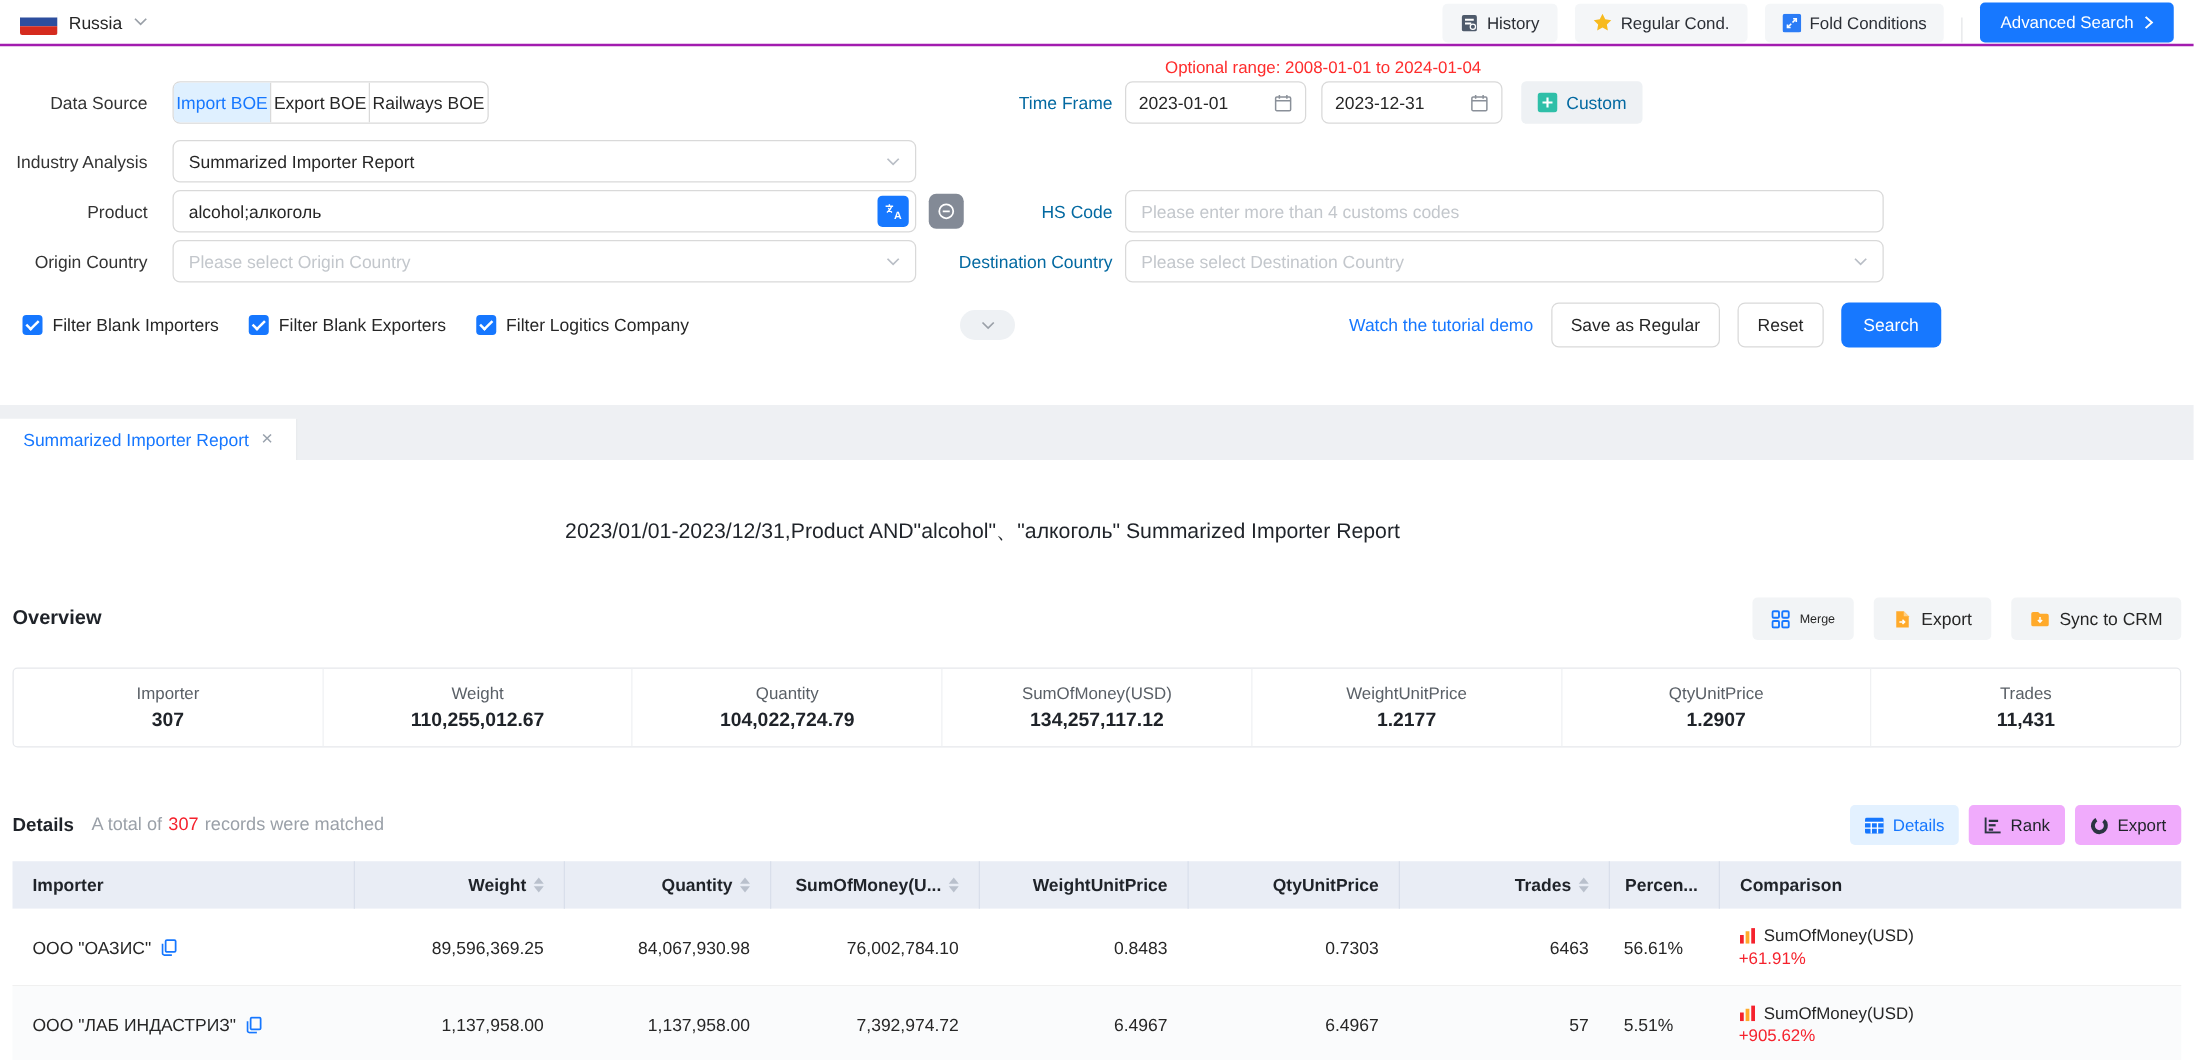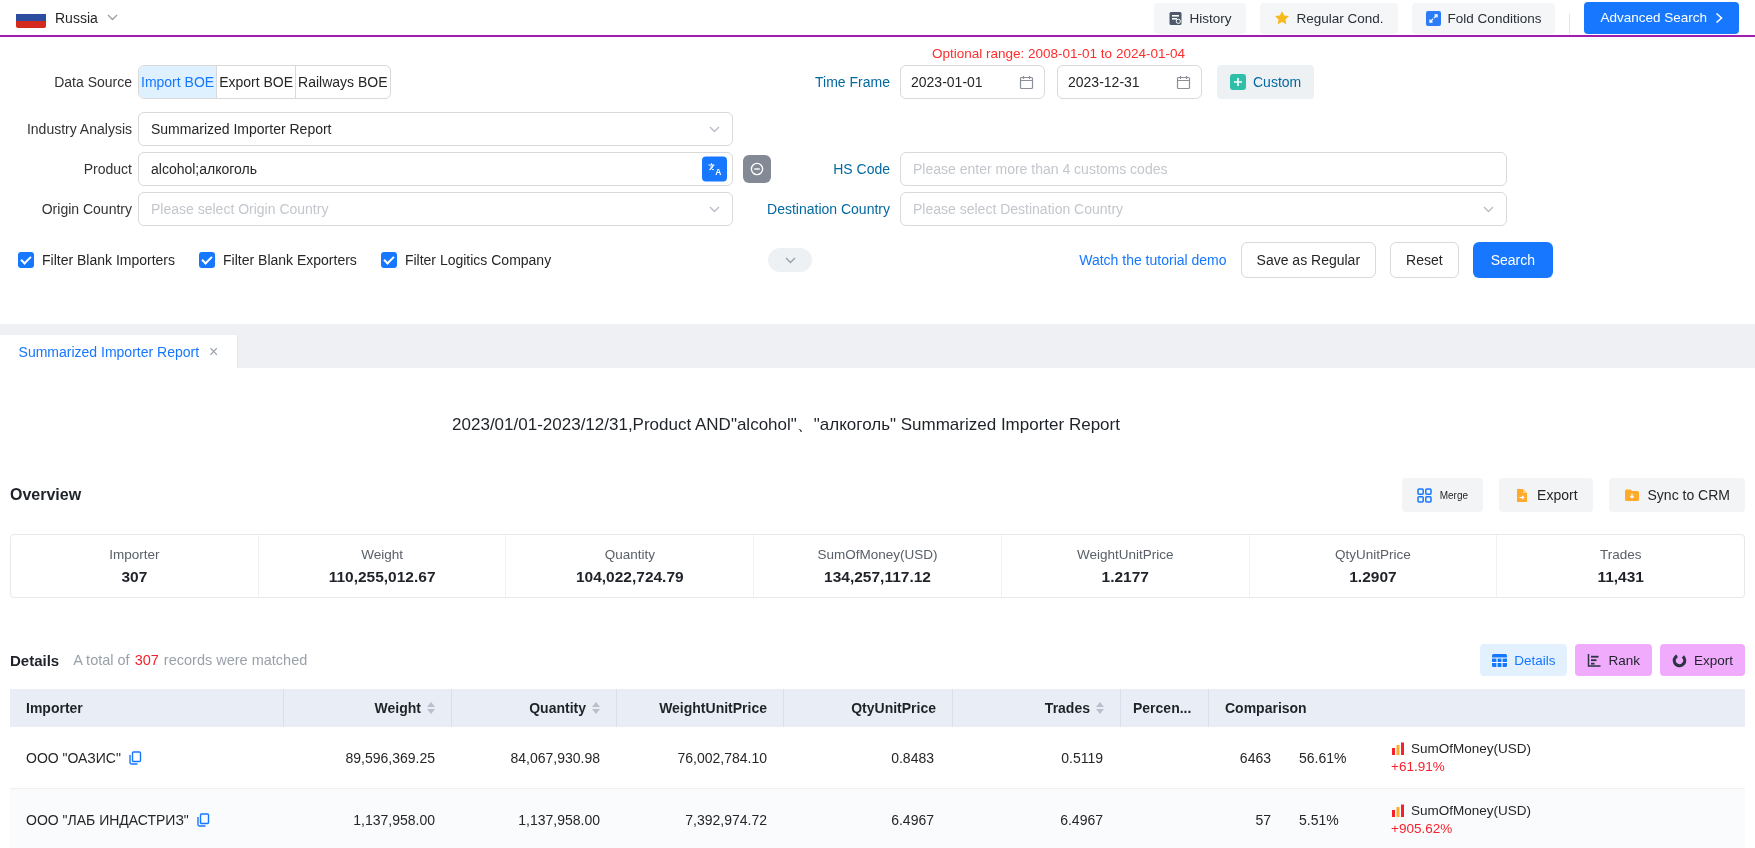--- a/index.html
+++ b/index.html
@@ -18,21 +18,21 @@
   .tb-btn { display:flex; align-items:center; gap:7px; background:#f4f6f8; border:none; border-radius:4px;
             height:31px; padding:0 14px; font-size:13.5px; color:#2b2f36; cursor:pointer; }
   .tb-divider { width:1px; height:20px; background:#e3e5e8; }
   .adv-btn { display:flex; align-items:center; gap:8px; background:#1778ff; color:#fff; height:32px;
              padding:0 16px; border:none; border-radius:4px; font-size:13.5px; cursor:pointer; }
   
   .form-area { position:relative; padding-top:8px; padding-bottom:26px; }
   .optional-range { margin-left:932px; font-size:13.5px; color:#fe2c2c; height:18px; line-height:18px; }
   .frow { display:flex; align-items:center; position:relative; }
   .mt2{margin-top:2px;} .mt13{margin-top:13px;} .mt6{margin-top:6px;} .mt16{margin-top:16px;}
-  .lbl   { width:138px; padding-right:6px; text-align:right; color:#333; flex:none; }
+  .lbl   { width:138px; padding-right:20px; text-align:right; color:#333; flex:none; }
   .lbl-r { width:167px; padding-right:10px; text-align:right; color:#0369a1; flex:none; }
   .lbl-r.narrow { width:129px;padding-left:16px; }
   .fl { width:595px; flex:none; position:relative; }
   .seg { display:inline-flex; border:1px solid #d9d9d9; border-radius:6px; overflow:hidden; height:34px; background:#fff; }
   .seg-item { padding:0 2px; line-height:32px; color:#262626; border-left:1px solid #d9d9d9; cursor:pointer; }
   .seg-item:first-child { border-left:none; }
   .seg-item.active { background:#dff0ff; color:#1677ff; }
   .date-input { width:145px; height:34px; border:1px solid #d9d9d9; border-radius:6px; display:flex;
                 align-items:center; padding:0 10px; gap:6px; background:#fff; }
   .date-input .val { flex:1; color:#262626; }
@@ -396,20 +396,27 @@
           <i class="down"></i>
         </span>
       </div>
     <div class="th c-q num">
         <span>Quantity</span>
         <span class="sort">
           <i class="up"></i>
           <i class="down"></i>
         </span>
       </div>
+    <div class="th c-s num">
+        <span>SumOfMoney(U...</span>
+        <span class="sort">
+          <i class="up"></i>
+          <i class="down"></i>
+        </span>
+      </div>
     <div class="th c-wup num">
         <span>WeightUnitPrice</span>
       </div>
     <div class="th c-qup num">
         <span>QtyUnitPrice</span>
       </div>
     <div class="th c-t num">
         <span>Trades</span>
         <span class="sort">
           <i class="up"></i>
@@ -431,21 +438,21 @@
         <svg width="13" height="14">
             <rect x="3.5" y="1" width="8" height="9.5" rx="1" stroke="#1677ff" stroke-width="1.4" fill="none"></rect>
             <path d="M8.5 13H2.5A1.5 1.5 0 011 11.5V4" stroke="#1677ff" stroke-width="1.4" fill="none"></path>
           </svg>
       </span>
     </div>
     <div class="td c-w num">89,596,369.25</div>
     <div class="td c-q num">84,067,930.98</div>
     <div class="td c-s num">76,002,784.10</div>
     <div class="td c-wup num">0.8483</div>
-    <div class="td c-qup num">0.5119</div>
+    <div class="td c-qup num">0.7303</div>
     <div class="td c-t num">6463</div>
     <div class="td c-p">56.61%</div>
     <div class="td c-c comp">
       <span class="comp-line1">
         <svg width="14" height="13">
             <rect x="1" y="6" width="3" height="7" fill="#f5222d"></rect>
             <rect x="5.5" y="3" width="3" height="10" fill="#ffaa2b"></rect>
             <rect x="10" y="0.5" width="3" height="12.5" fill="#f5222d"></rect>
           </svg>
         <span>SumOfMoney(USD)</span>

